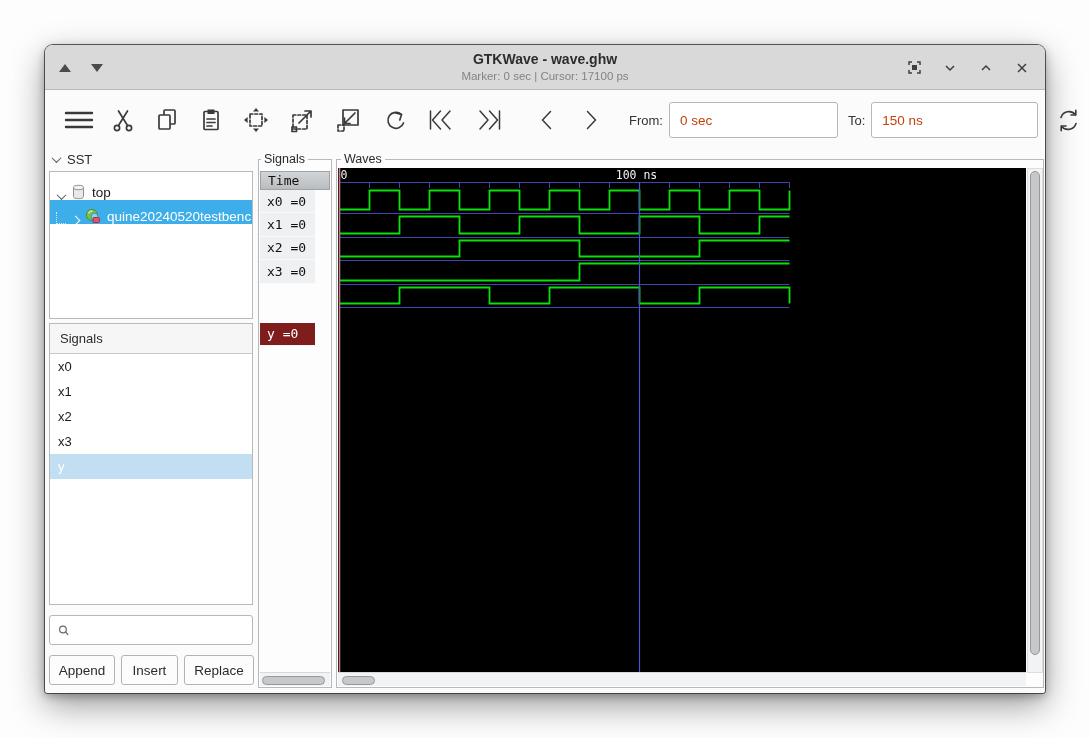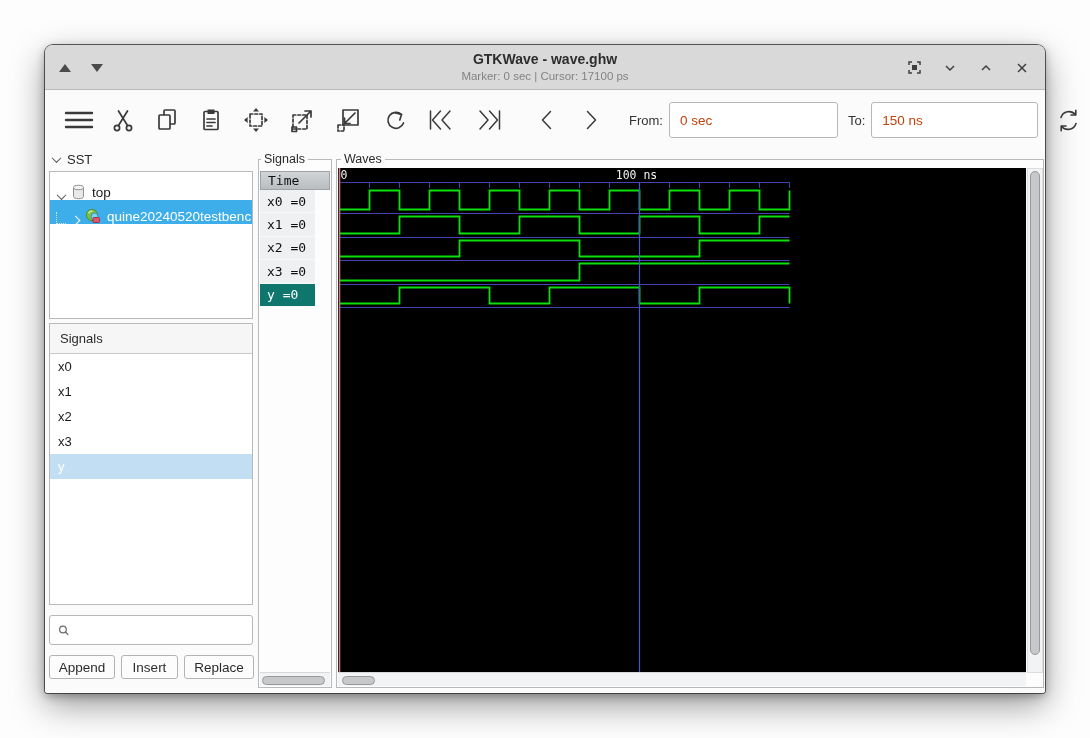--- a/index.html
+++ b/index.html
@@ -53,36 +53,36 @@
   .sig-list-header { height:30px; background:#f6f6f6; border-bottom:1px solid #c9c9c9; display:flex; align-items:center;
     padding-left:10px; font-size:13px; color:#2a2a2a; }
   .sig-row { height:25px; display:flex; align-items:center; padding-left:8px; font-size:13px; color:#1a1a1a; }
   .sig-row.sel { background:#c2def2; color:#ffffff; }
 
   .search { position:absolute; left:4px; top:465px; width:204px; height:30px; background:#fff; border:1px solid #b4b8ba;
     border-radius:3px; display:flex; align-items:center; padding-left:8px; gap:6px; }
   .search input { border:none; outline:none; flex:1; height:24px; font-size:13px; background:transparent; }
 
   .action-row { position:absolute; left:4px; top:505px; width:205px; height:34px; display:flex; justify-content:space-between; }
-  .btn { height:24px; background:#fcfcfc; border:1px solid #b0b4b6; border-radius:3px; font-size:13.5px; color:#2b2b2b;
+  .btn { height:30px; background:#fcfcfc; border:1px solid #b0b4b6; border-radius:3px; font-size:13.5px; color:#2b2b2b;
     display:flex; align-items:center; justify-content:center; font-family:"Liberation Sans",sans-serif; }
 
   
   .frame { position:absolute; border:1px solid #b7babc; background:transparent; }
   .frame-label { position:absolute; top:-8px; left:2px; background:#fbfbfb; padding:0 3px; font-size:12.5px; color:#2a2a2a; line-height:15px; }
 
   .names-frame { left:213px; top:9px; width:74px; height:529px; background:#fdfdfd; }
   .mono { font-family:"DejaVu Sans Mono", monospace; }
   .time-header { position:absolute; left:1px; top:11px; right:1px; height:19px;
     background:linear-gradient(#d2d5d8,#b9bdc0); border:1px solid #9fa3a6; display:flex; align-items:center;
     padding-left:7px; font-size:13px; color:#101010; }
   .name-rows { position:absolute; left:1px; top:30px; right:16px; }
   .name-row { height:23.4px; background:#eff0f1; border-bottom:1px solid #f8f9f9; display:flex; align-items:center;
     padding-left:7px; font-size:13px; color:#101010; }
-  .name-row.sel { background:#0f766e; color:#ffffff; }
+  .name-row.sel { background:#7f1d1d; color:#ffffff;margin-top:39px; }
   .hscroll { position:absolute; bottom:1px; height:14px; background:#f2f3f4; border-top:1px solid #d8d8d8; }
   .hthumb { position:absolute; top:2.5px; height:9px; background:#c6c8ca; border:1px solid #97999c; border-radius:5px; }
 
   .waves-frame { left:291px; top:9px; width:708px; height:529px; background:#fdfdfd; }
   .wavearea { position:absolute; left:1px; top:8px; width:688px; height:505px; background:#000; }
   .vscroll { position:absolute; left:690px; top:8px; width:16px; height:505px; background:#f2f3f4; border:1px solid #dddddd; }
   .vthumb { position:absolute; left:2px; width:10px; background:#c6c8ca; border:1px solid #97999c; border-radius:6px; }
 
   svg.icon { display:block; }
 </style>

